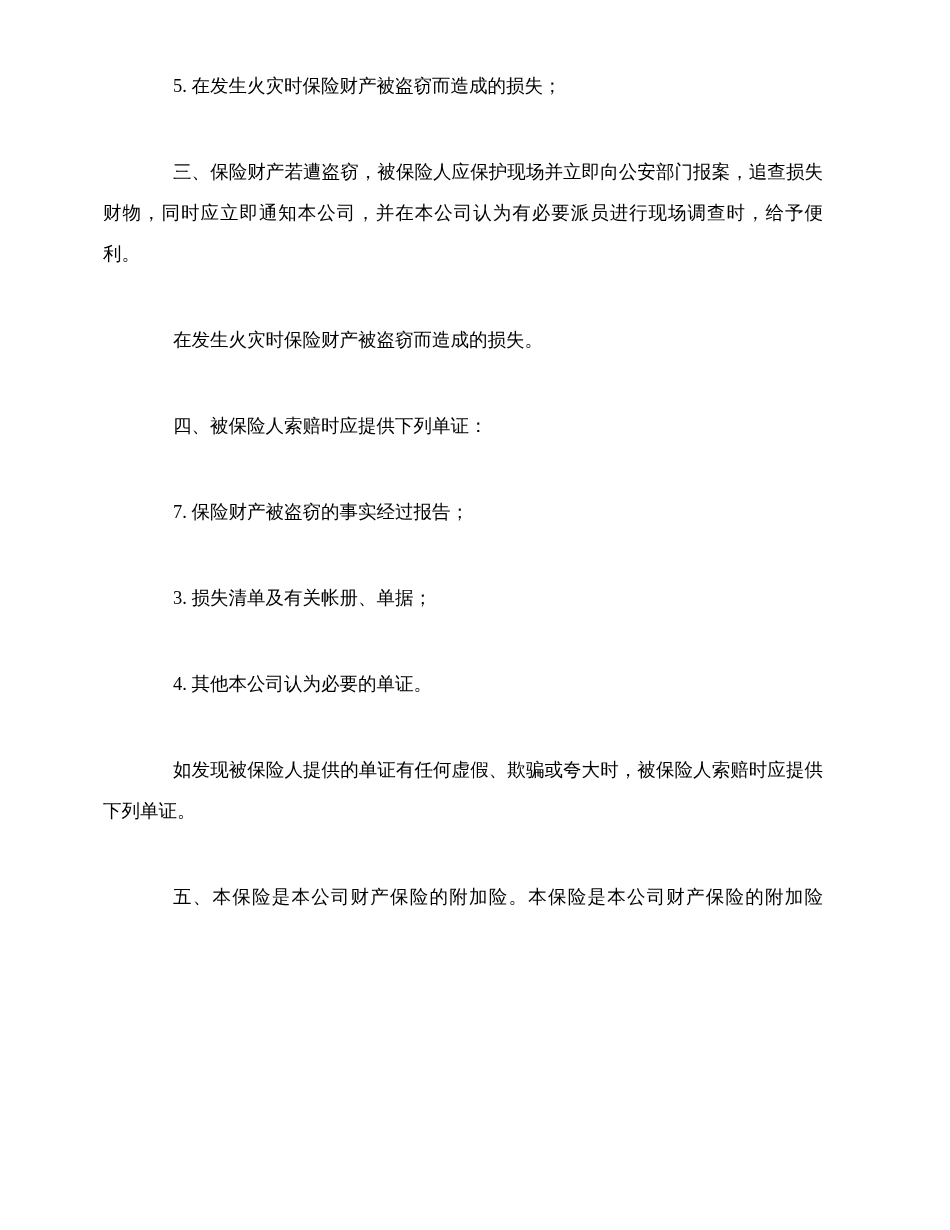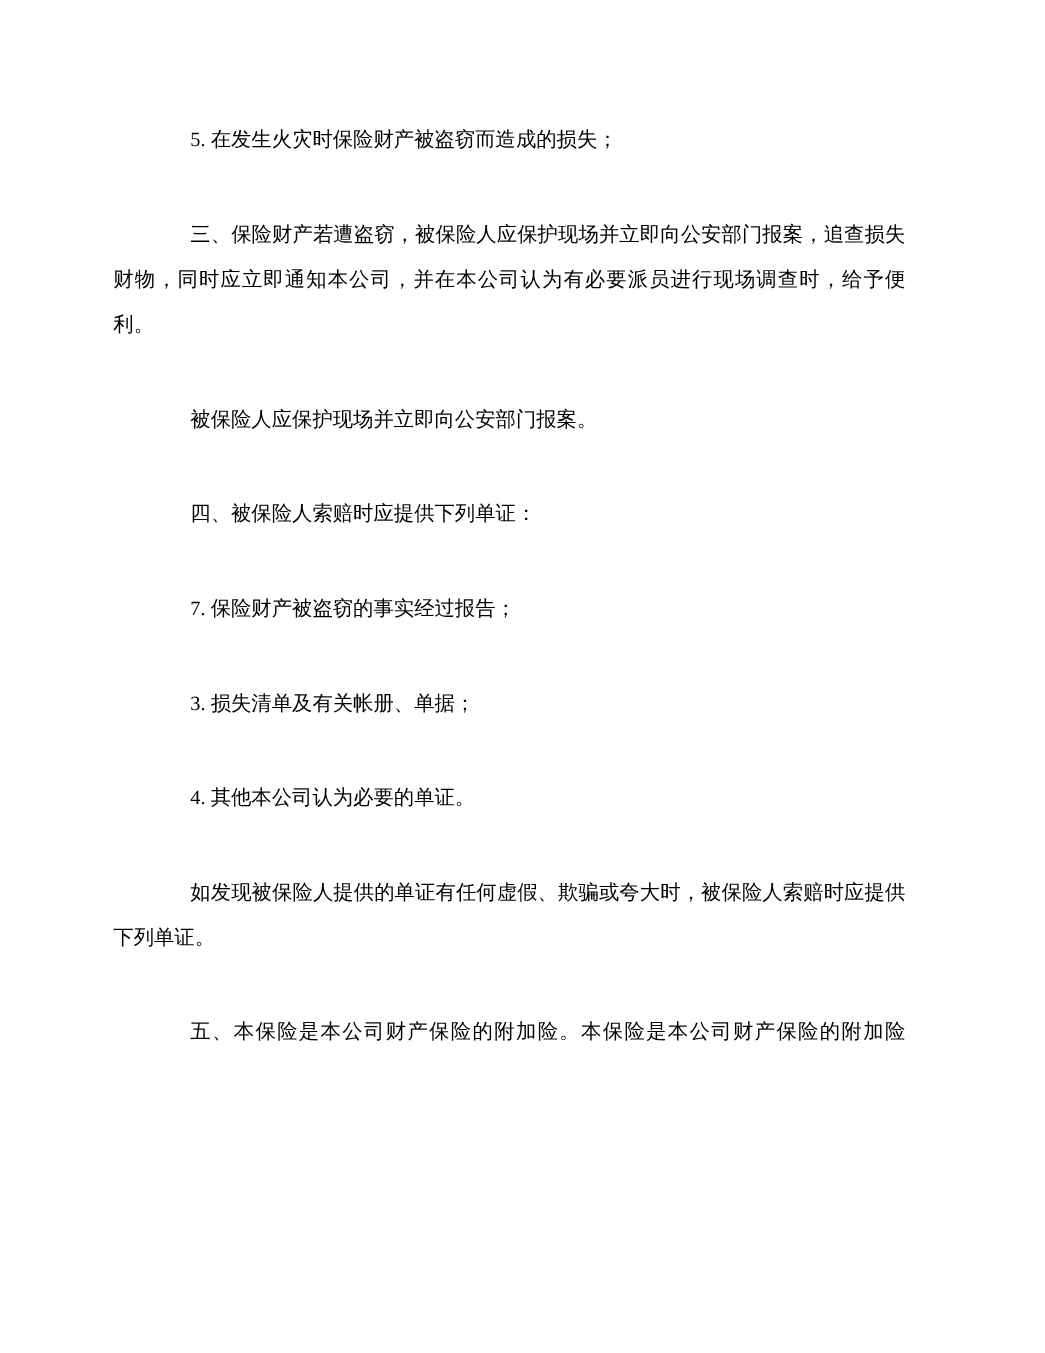--- a/index.html
+++ b/index.html
@@ -6,21 +6,21 @@
     margin: 0;
     padding: 0;
     background: #ffffff;
   }
   .page {
     position: relative;
     width: 950px;
     height: 1230px;
     box-sizing: border-box;
     background: #ffffff;
-    padding: 108px 127px 0 103px;
+    padding: 66px 127px 0 103px;
     overflow: hidden;
     font-family: "Liberation Serif", "DejaVu Serif", serif;
   }
   .para {
     margin: 0 0 45px 0;
     font-size: 18.5px;
     line-height: 41px;
     color: #000000;
     text-align: justify;
     text-indent: 70px;
@@ -31,20 +31,20 @@
   .para.justify-last {
     text-align-last: justify;
   }
 </style>
 </head>
 <body>
 
 <div class="page">
   <p class="para">5. 在发生火灾时保险财产被盗窃而造成的损失；</p>
   <p class="para">三、保险财产若遭盗窃，被保险人应保护现场并立即向公安部门报案，追查损失财物，同时应立即通知本公司，并在本公司认为有必要派员进行现场调查时，给予便利。</p>
-  <p class="para">被保险人应保护现场并立即向公安部门报案。</p>
+  <p class="para">在发生火灾时保险财产被盗窃而造成的损失。</p>
   <p class="para">四、被保险人索赔时应提供下列单证：</p>
   <p class="para">7. 保险财产被盗窃的事实经过报告；</p>
   <p class="para">3. 损失清单及有关帐册、单据；</p>
   <p class="para">4. 其他本公司认为必要的单证。</p>
   <p class="para">如发现被保险人提供的单证有任何虚假、欺骗或夸大时，被保险人索赔时应提供下列单证。</p>
   <p class="para justify-last">五、本保险是本公司财产保险的附加险。本保险是本公司财产保险的附加险</p>
 </div>
 
 </body></html>

